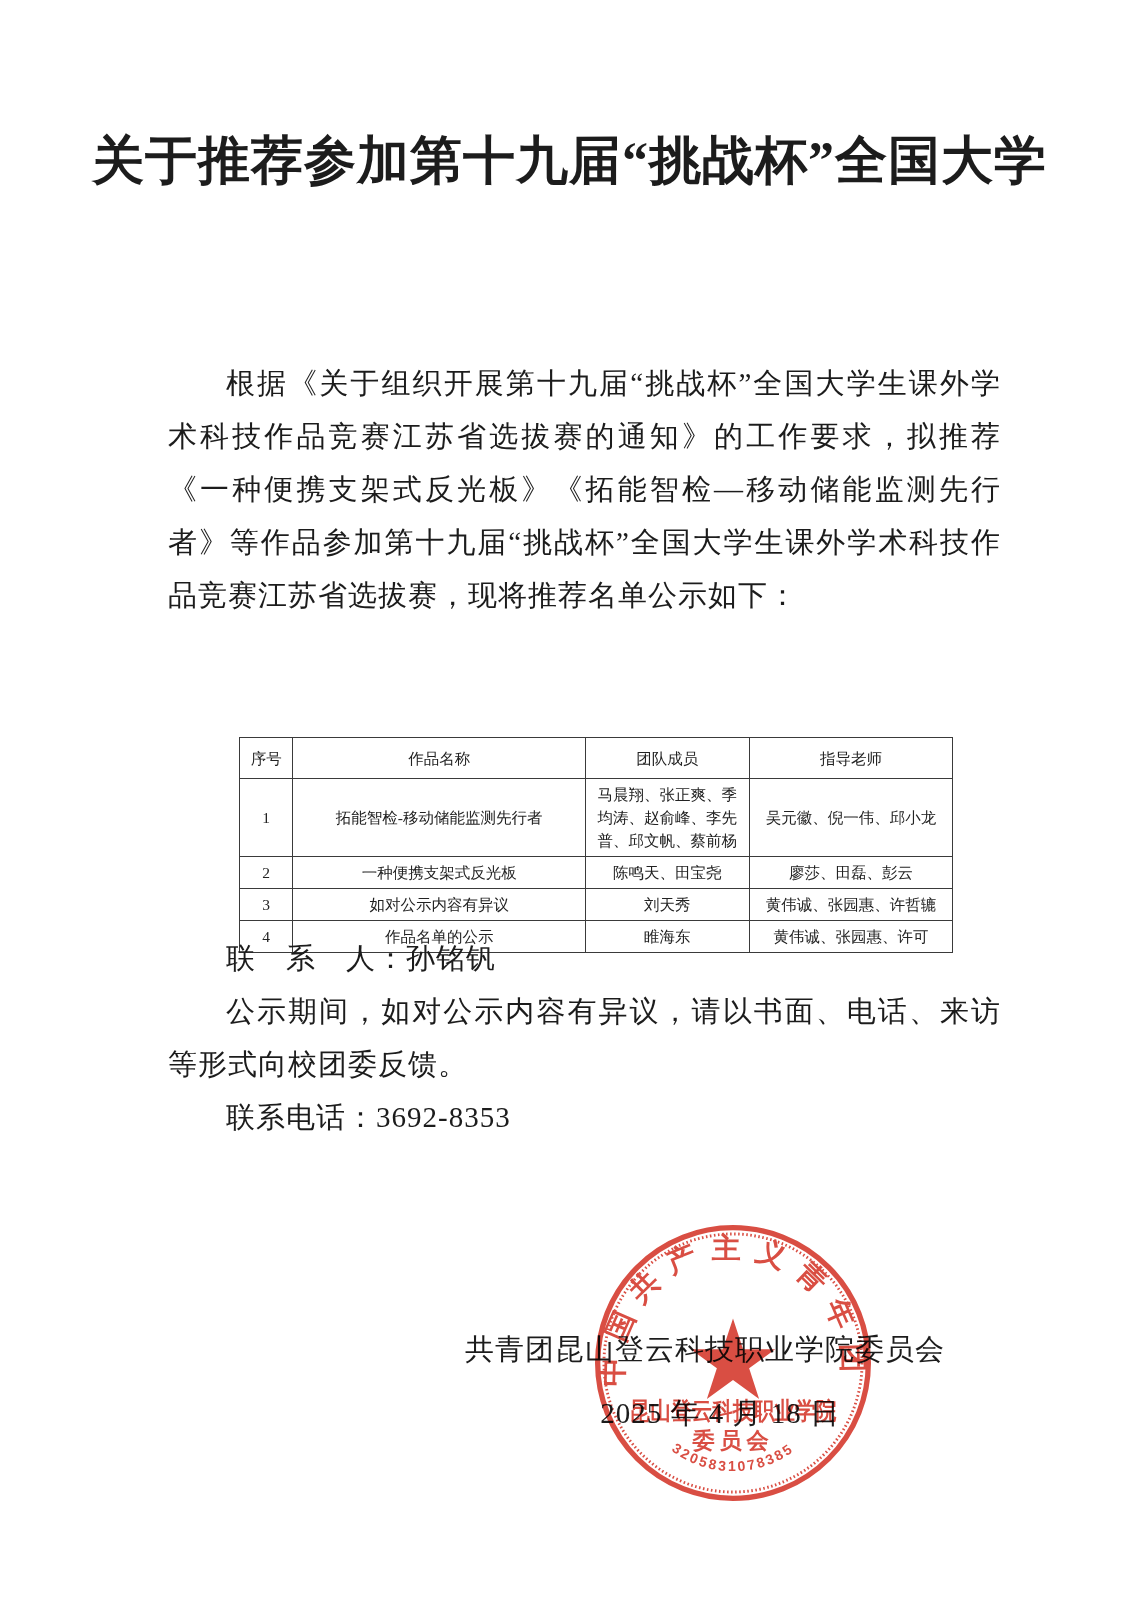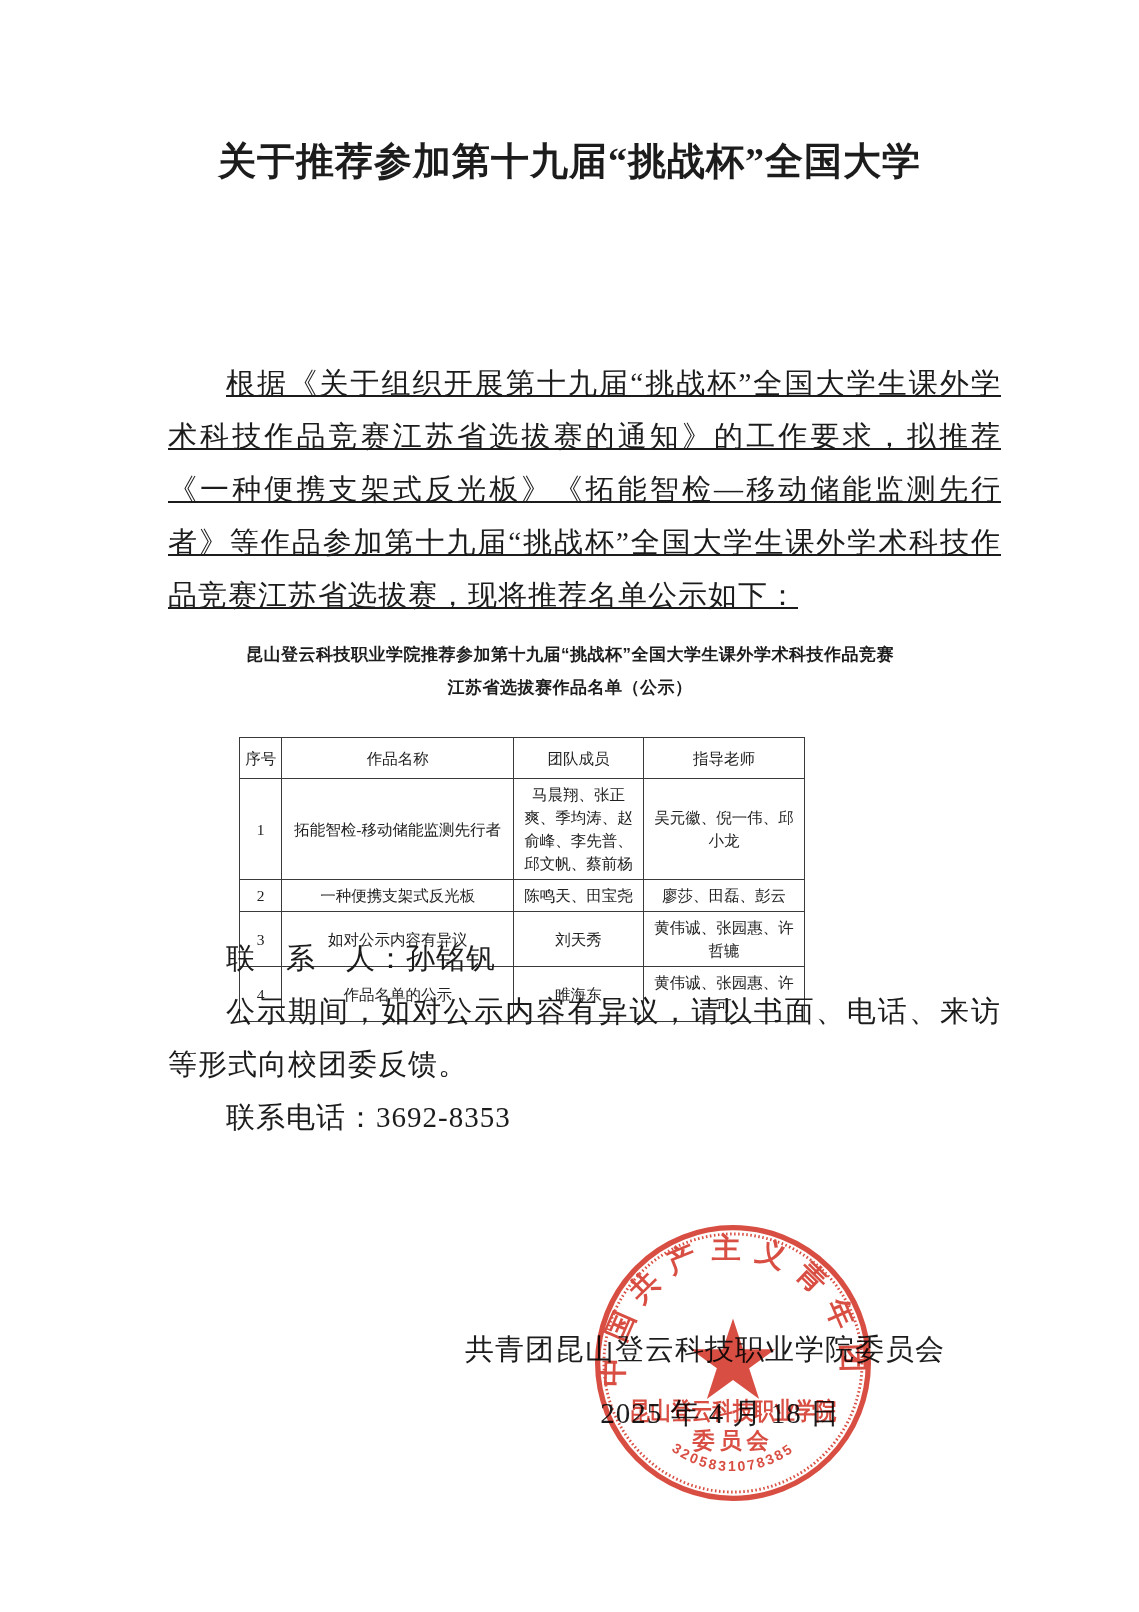--- a/index.html
+++ b/index.html
@@ -9,44 +9,43 @@
     margin:0 auto;
     background:#ffffff;
     overflow:hidden;
     font-family:"Liberation Serif","DejaVu Serif",serif;
     color:#1c1c1c;
   }
   .title{
     position:absolute;top:130px;left:0;right:0;
     text-align:center;
     font-weight:bold;
-    font-size:38px;
+    font-size:52px;
     line-height:62px;
     letter-spacing:1px;
   }
   .intro{
     position:absolute;top:328px;left:168px;width:833px;
     font-size:29px;
     line-height:53px;
     text-align:justify;
     text-indent:2em;
     letter-spacing:1px;
-    text-decoration:underline;
   }
   .caption{
     position:absolute;top:638px;left:85px;width:970px;
     text-align:center;
     font-family:"Liberation Sans","DejaVu Sans",sans-serif;
     font-weight:bold;
     font-size:17px;
     line-height:33px;
     letter-spacing:0.5px;
   }
   .worktable{
-    position:absolute;top:737px;left:239px;width:566px;
+    position:absolute;top:737px;left:239px;width:714px;
     border-collapse:collapse;
     font-size:15.5px;
     line-height:23px;
     color:#222;
   }
   .worktable th,.worktable td{
     border:1.6px solid #3a3a3a;
     text-align:center;
     vertical-align:middle;
     padding:4px 5px;
@@ -87,24 +86,20 @@
 <body>
 
 <div class="page">
 
   <div class="title">
     <div>关于推荐参加第十九届“挑战杯”全国大学</div>
   </div>
 
   <p class="intro">根据《关于组织开展第十九届“挑战杯”全国大学生课外学术科技作品竞赛江苏省选拔赛的通知》的工作要求，拟推荐《一种便携支架式反光板》《拓能智检—移动储能监测先行者》等作品参加第十九届“挑战杯”全国大学生课外学术科技作品竞赛江苏省选拔赛，现将推荐名单公示如下：</p>
 
-  <div class="caption">
-    <div>昆山登云科技职业学院推荐参加第十九届“挑战杯”全国大学生课外学术科技作品竞赛</div>
-    <div>江苏省选拔赛作品名单（公示）</div>
-  </div>
 
   <table class="worktable">
     <thead>
       <tr>
         <th class="col-no">序号</th>
         <th class="col-work">作品名称</th>
         <th class="col-members">团队成员</th>
         <th class="col-advisors">指导老师</th>
       </tr>
     </thead>

